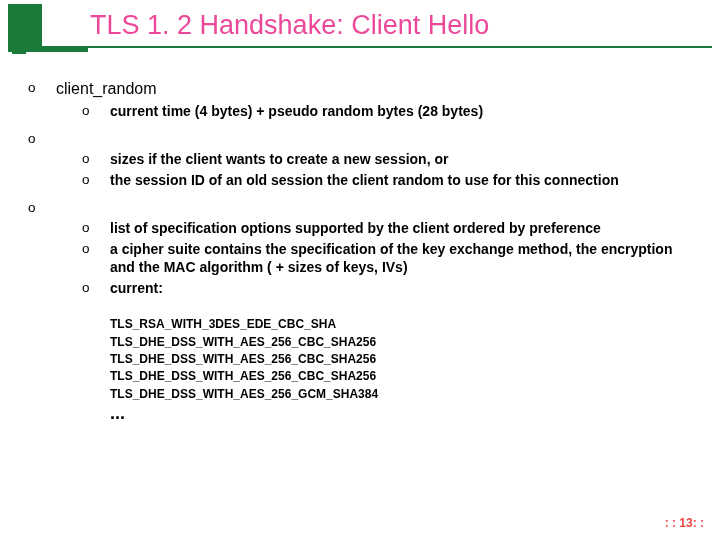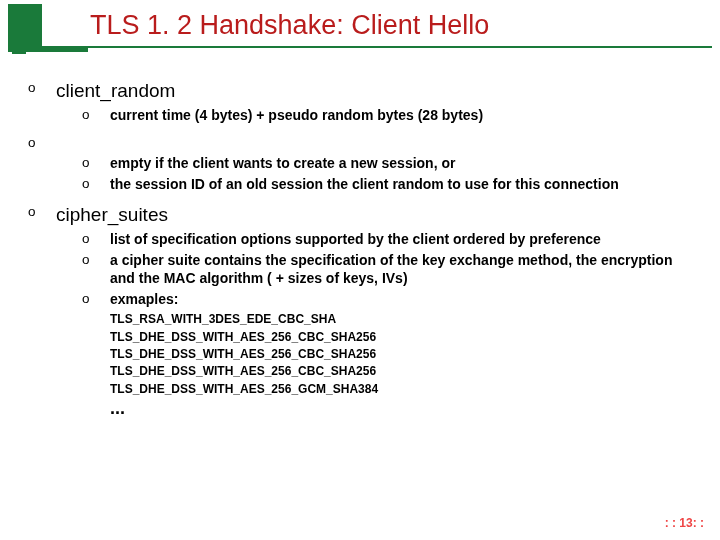--- a/index.html
+++ b/index.html
@@ -34,39 +34,39 @@
     top: 0;
     height: 44px;
     background: #fff;
     border-bottom: 2px solid #1a7a3a;
     display: flex;
     align-items: center;
     padding-left: 48px;
   }
   .title-text {
     font-size: 27px;
-    color: #b91c1c;
+    color: #ec4899;
     font-weight: normal;
     text-align: right;
   }
   .content {
     padding: 6px 28px 0 28px;
     font-size: 13.5px;
     color: #000;
   }
   .lvl1 {
     display: flex;
     margin-top: 6px;
   }
   .lvl1 .bullet {
     width: 28px;
     flex-shrink: 0;
   }
   .lvl1 .label {
-    font-size: 19px;
+    font-size: 16px;
     font-family: "Trebuchet MS", Arial, sans-serif;
     font-weight: normal;
     color: #000;
   }
   .sub {
     margin-left: 54px;
     margin-top: 4px;
   }
   .lvl2 {
     display: flex;
@@ -78,21 +78,21 @@
     flex-shrink: 0;
   }
   .lvl2 .text {
     flex: 1;
     font-size: 14px;
     font-weight: bold;
     font-family: "Trebuchet MS", Arial, sans-serif;
   }
   .examples-block {
     margin-left: 82px;
-    margin-top: 2px;
+    margin-top: 18px;
     font-size: 12px;
     font-weight: bold;
     font-family: "Trebuchet MS", Arial, sans-serif;
     line-height: 1.45;
   }
   .ellipsis {
     margin-left: 82px;
     font-size: 18px;
     font-weight: bold;
     margin-top: 0px;
@@ -132,44 +132,43 @@
       <div class="text">current time (4 bytes) + pseudo random bytes (28 bytes)</div>
     </div>
   </div>
 
   <div class="lvl1" style="margin-top:10px;">
     <div class="bullet">o</div>
   </div>
   <div class="sub">
     <div class="lvl2">
       <div class="bullet">o</div>
-      <div class="text">empty if the client wants to create a new session, or</div>
+      <div class="text">sizes if the client wants to create a new session, or</div>
     </div>
     <div class="lvl2">
       <div class="bullet">o</div>
       <div class="text">the session ID of an old session the client random to use for this connection</div>
     </div>
   </div>
 
   <div class="lvl1" style="margin-top:10px;">
     <div class="bullet">o</div>
-    <div class="label">cipher_suites</div>
   </div>
   <div class="sub">
     <div class="lvl2">
       <div class="bullet">o</div>
       <div class="text">list of specification options supported by the client ordered by preference</div>
     </div>
     <div class="lvl2">
       <div class="bullet">o</div>
       <div class="text">a cipher suite contains the specification of the key exchange method, the encryption and the MAC algorithm ( + sizes of keys, IVs)</div>
     </div>
     <div class="lvl2">
       <div class="bullet">o</div>
-      <div class="text">exmaples:</div>
+      <div class="text">current:</div>
     </div>
   </div>
 
   <div class="examples-block">
     <div>TLS_RSA_WITH_3DES_EDE_CBC_SHA</div>
     <div>TLS_DHE_DSS_WITH_AES_256_CBC_SHA256</div>
     <div>TLS_DHE_DSS_WITH_AES_256_CBC_SHA256</div>
     <div>TLS_DHE_DSS_WITH_AES_256_CBC_SHA256</div>
     <div>TLS_DHE_DSS_WITH_AES_256_GCM_SHA384</div>
   </div>

